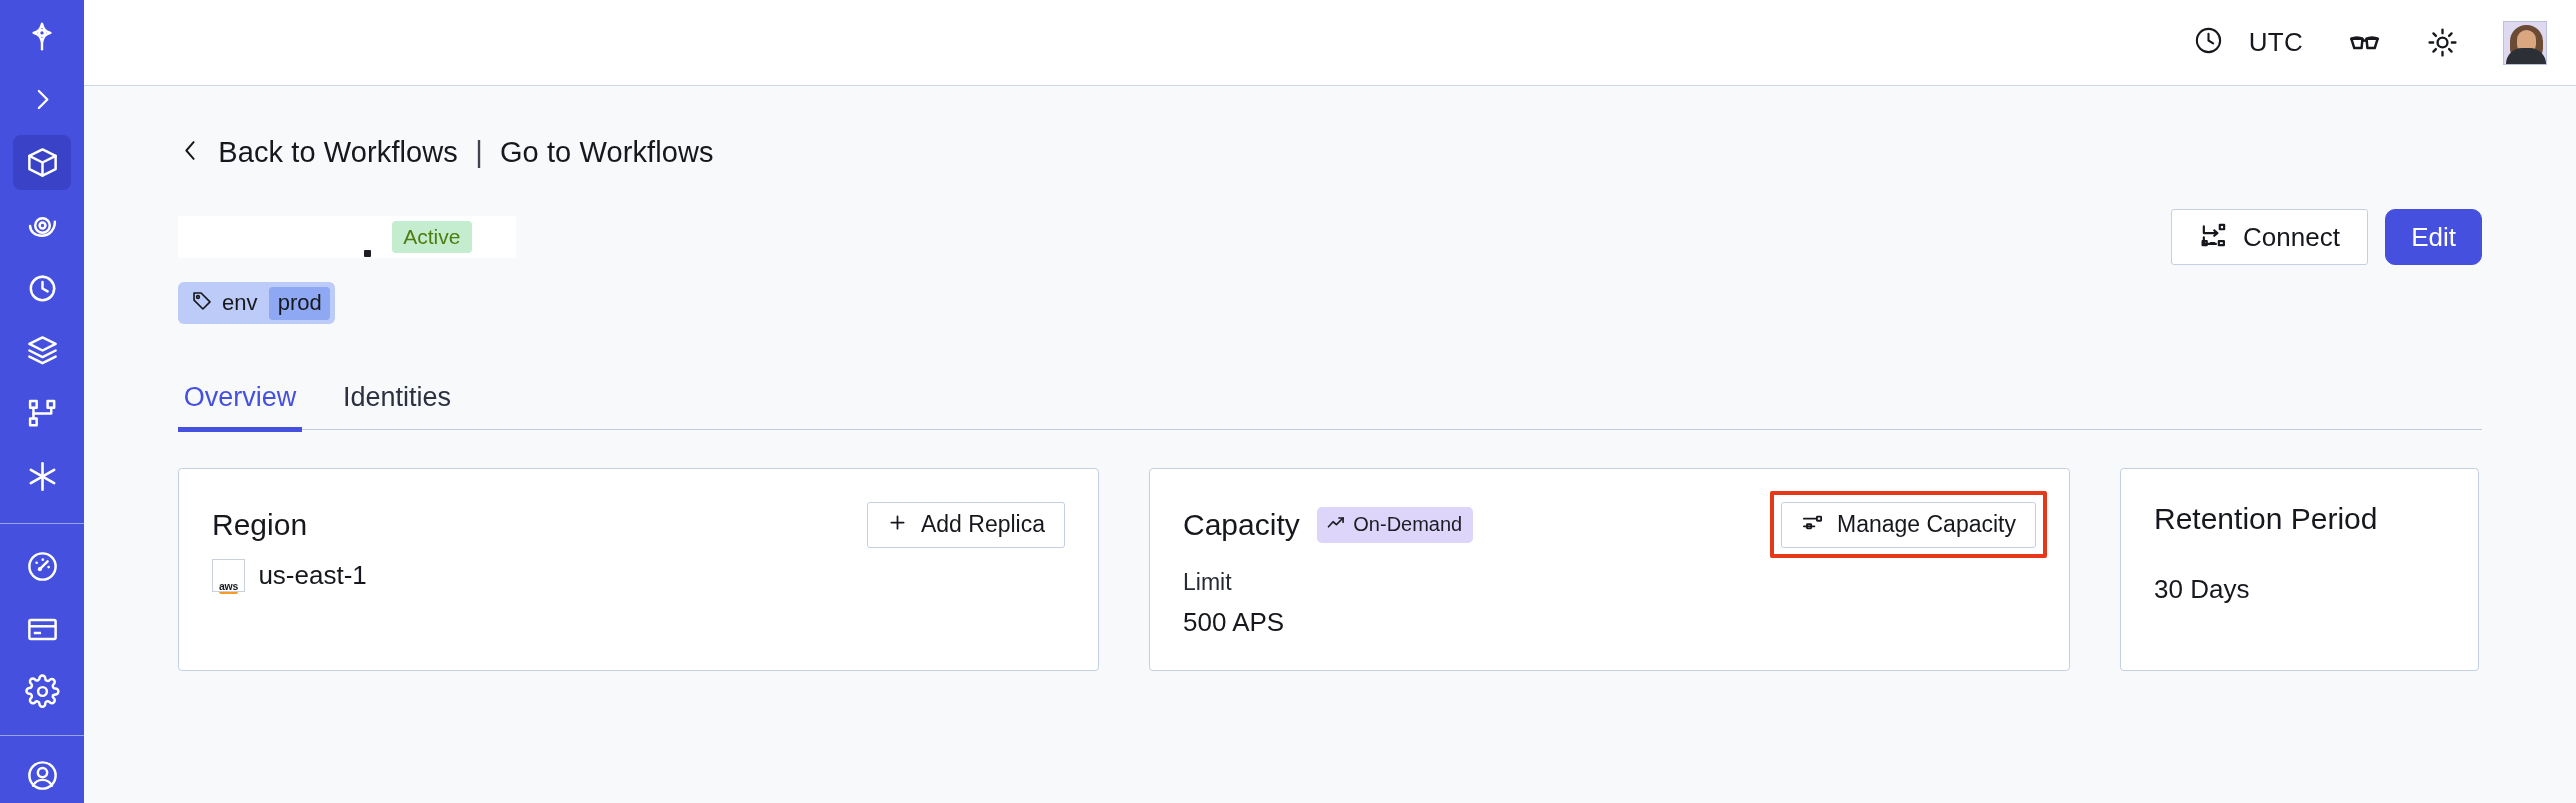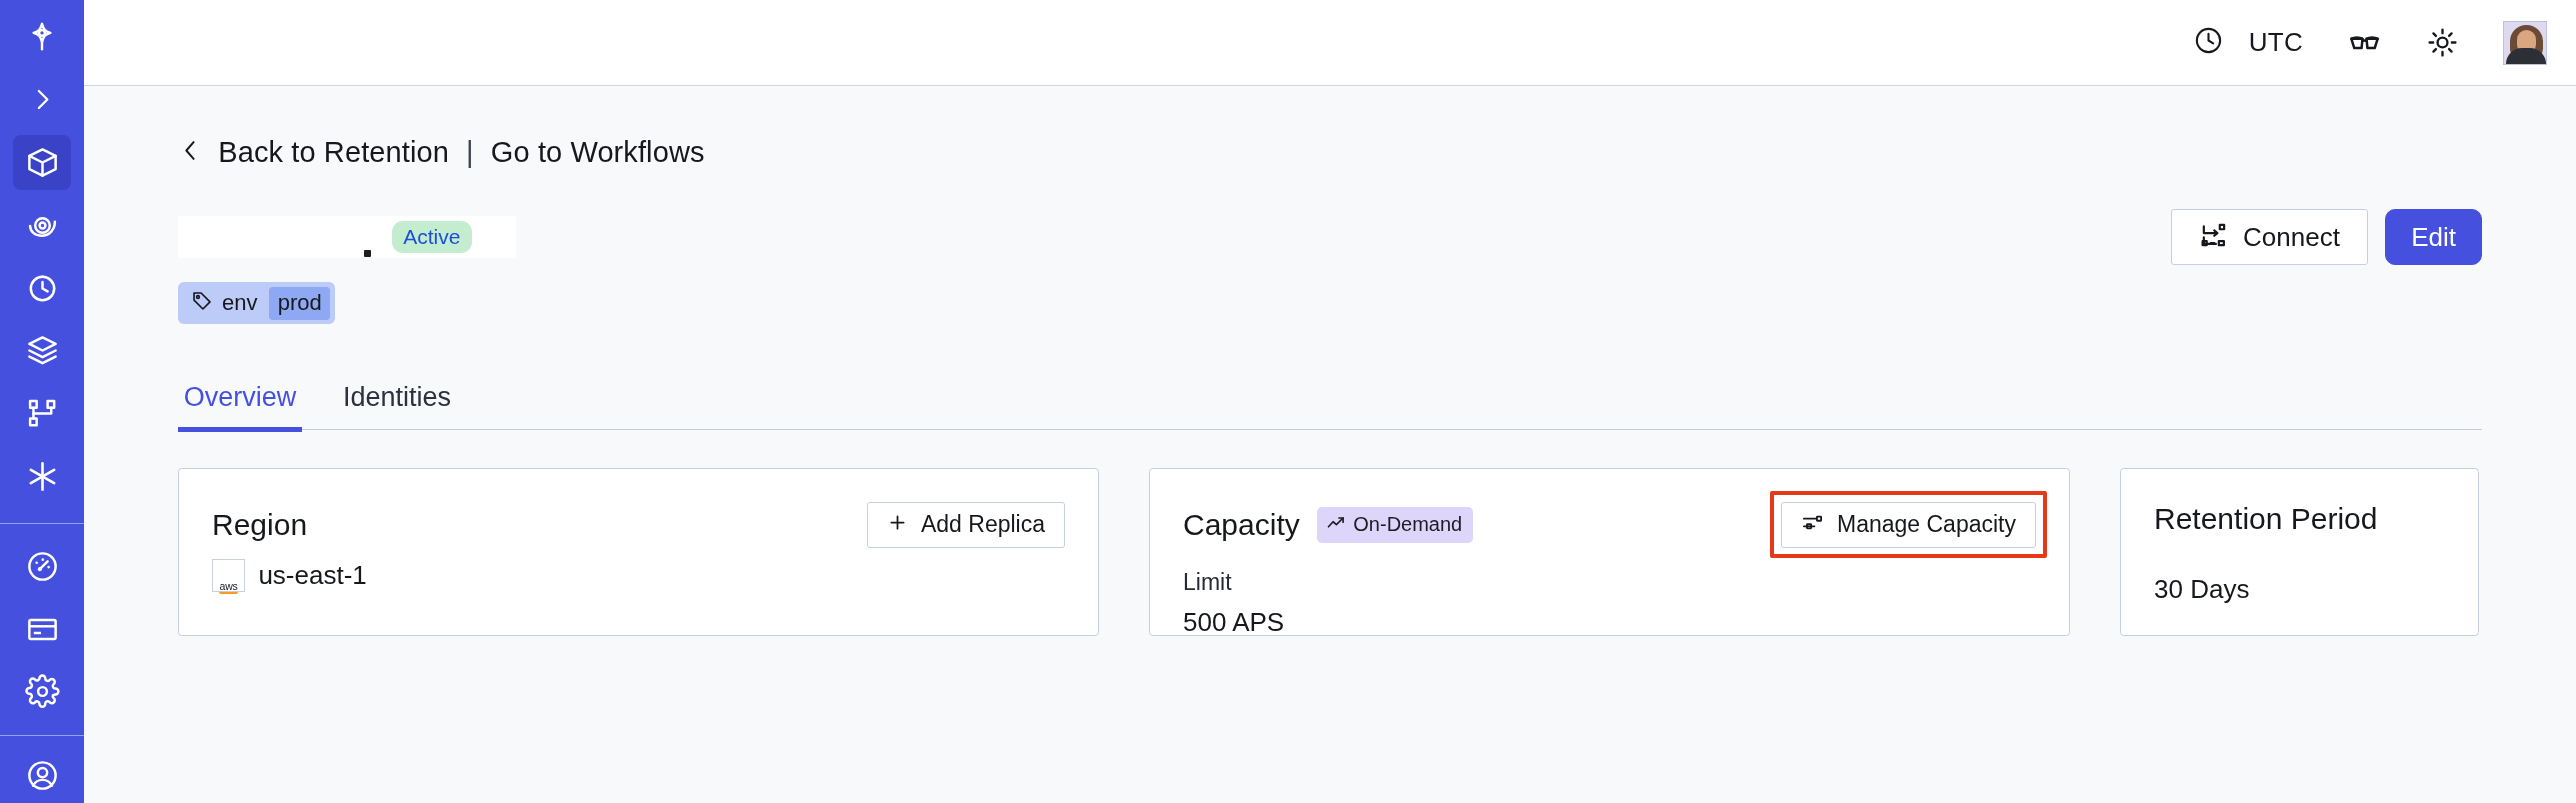--- a/index.html
+++ b/index.html
@@ -69,22 +69,22 @@
   
   .title-row {
     display: flex; align-items: center;
     margin-top: 40px; gap: 21px;
   }
   .ns-redact {
     width: 338px; height: 42px; background: #ffffff;
   }
   .ns-dot { width: 6.7px; height: 6.7px; background:#1c1e24; border-radius:1px; margin-left:-173px; margin-top:33px; }
   .badge-active {
-    background: #c4edcf; color: #1d4ed8;
-    font-size: 21px; padding: 4.8px 11.5px 5.8px 11.5px; border-radius: 11px;
+    background: #c4edcf; color: #4d7c0f;
+    font-size: 21px; padding: 4.8px 11.5px 5.8px 11.5px; border-radius: 4px;
     line-height: 1;
   }
   .title-actions { margin-left: auto; display: flex; align-items: center; gap: 17.3px; }
   .btn {
     display: flex; align-items: center; justify-content: center; gap: 15.3px;
     font-size: 26px; cursor: pointer; line-height: 1;
   }
   .btn-outline {
     background: #ffffff; border: 1px solid #c3cfe2; color: #16181d;
     height: 56px; padding: 0 27px; border-radius: 2.9px;
@@ -117,21 +117,21 @@
   .tab.active { color: #4650df; }
   .tab.active::after {
     content: ""; position: absolute; left: 0; right: 0; bottom: -2.9px;
     height: 4.8px; background: #4650df;
   }
 
   
   .cards { display: flex; gap: 50px; margin-top: 38px; }
   .card {
     background: #ffffff; border: 1px solid #c3cfe2; border-radius: 3.8px;
-    padding: 33px 33px 0 33px; height: 168px; position: relative;
+    padding: 33px 33px 0 33px; height: 203px; position: relative;
   }
   .card.region { width: 921px; }
   .card.capacity { width: 921px; }
   .card.retention { width: 359px; }
   .card-head { display: flex; align-items: center; gap: 17.3px; }
   .card-title { font-size: 30px; color: #16181d; font-weight: 400; }
   .badge-ondemand {
     display: flex; align-items: center; gap: 7.7px;
     background: #ddd6fa; color: #1b1d24; font-size: 20px;
     padding: 5.8px 10.5px 6.7px 8.6px; border-radius: 4.8px; line-height: 1;
@@ -146,21 +146,21 @@
     position: absolute; border: 4.8px solid #e8381a; border-radius: 1.9px;
     padding: 5.8px;
   }
   .sub-label { font-size: 23px; color: #272a33; margin-top: 21px; }
   .sub-value { font-size: 26px; color: #16181d; margin-top: 11.5px; display: flex; align-items: center; gap: 13.4px; }
   .aws-badge {
     width: 33px; height: 33px; border: 1px solid #c9cfdb; background: #fff;
     display: flex; flex-direction: column; align-items: center; justify-content: center;
     flex: 0 0 33px;
   }
-  .aws-txt { font-size: 10.5px; font-weight: normal; color: #16191f; line-height: 1; letter-spacing: -0.3px; margin-top: 23px; }
+  .aws-txt { font-size: 10.5px; font-weight: bold; color: #16191f; line-height: 1; letter-spacing: -0.3px; margin-top: 23px; }
   .aws-swoosh {
     width: 19px; height: 6.7px; margin-top: 1px;
     border-bottom: 2.9px solid #f59b26; border-radius: 0 0 10.5px 10.5px;
   }
   .retention-value { font-size: 26px; color: #16181d; margin-top: 38px; }
 </style>
 </head>
 <body>
 
 <div class="app">
@@ -314,21 +314,21 @@
     </header>
 
     <div class="content">
 
       <div class="breadcrumb">
         <span>
           <svg width="25" height="29" viewBox="0 0 24 24" fill="none" stroke="currentColor" stroke-width="1.9" stroke-linecap="round" stroke-linejoin="round">
             <polyline points="15 4 8 12 15 20"></polyline>
           </svg>
         </span>
-        <span class="bc-text">Back to Retention</span>
+        <span class="bc-text">Back to Workflows</span>
         <span class="bc-sep">|</span>
         <span class="bc-text">Go to Workflows</span>
       </div>
 
       <div class="title-row">
         <div class="ns-redact"></div>
         <div class="ns-dot"></div>
         <span class="badge-active">Active</span>
 
         <div class="title-actions">

